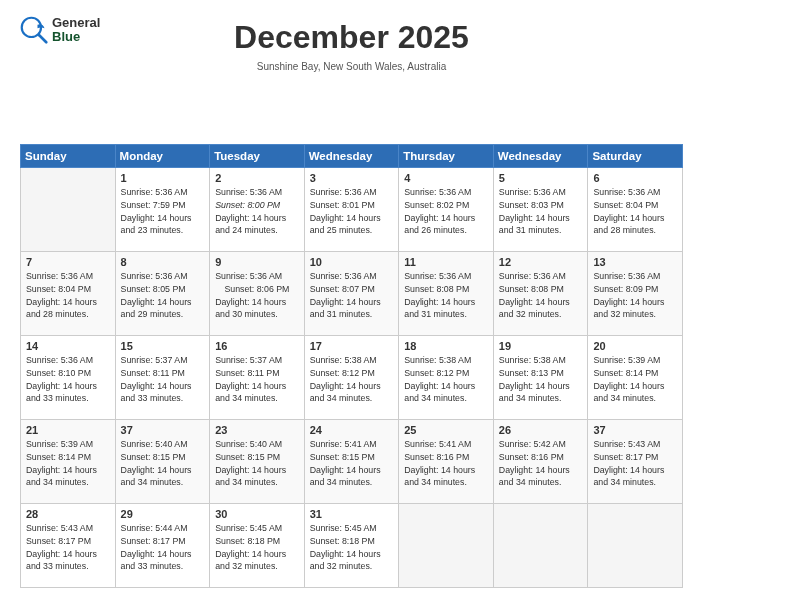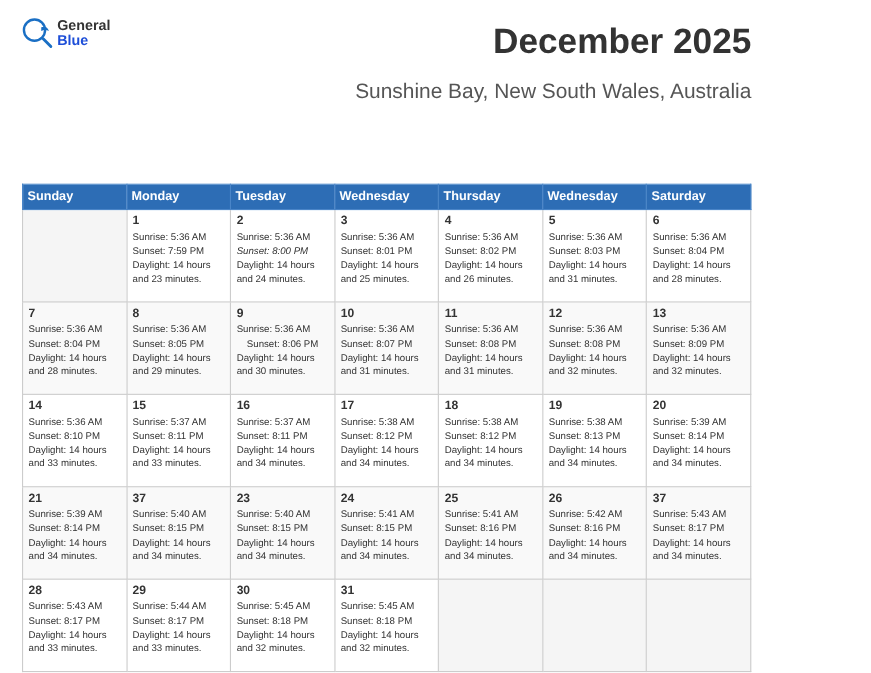--- a/index.html
+++ b/index.html
@@ -23,39 +23,39 @@
       display: flex;
       align-items: center;
       gap: 4px;
     }
     .logo-text {
       font-size: 13px;
       font-weight: bold;
       color: #333;
       line-height: 1.1;
     }
-    .logo-blue { color: #1d4ed8; }
+    .logo-blue { color: #14532d; }
     .logo-icon {
       width: 28px;
       height: 28px;
     }
     .header-right {
-      text-align: right;
+      text-align: center;
       padding-top: 4px;
     }
     .month-title {
       font-size: 32px;
       font-weight: bold;
       color: #333;
       line-height: 1.1;
     }
     .location-title {
-      font-size: 19px;
+      font-size: 10px;
       color: #555;
-      margin-top: 18px;
+      margin-top: 6px;
     }
     .calendar-wrapper {
       margin-top: 72px;
     }
     table {
       width: 100%;
       border-collapse: collapse;
       table-layout: fixed;
     }
     thead tr th {

